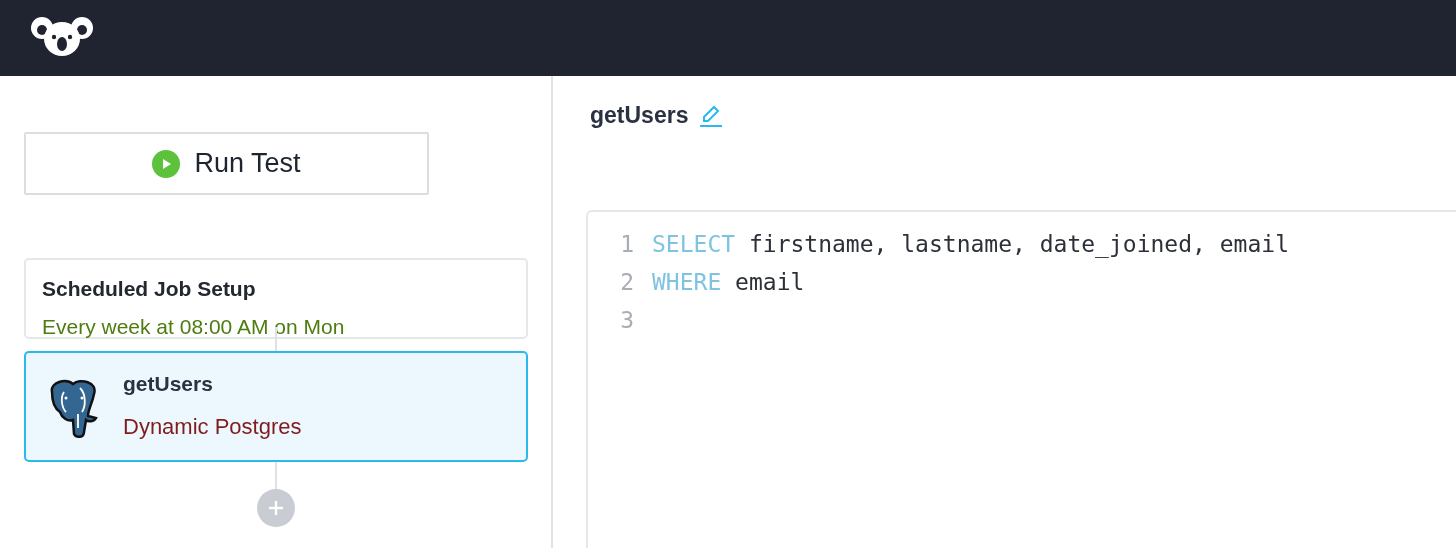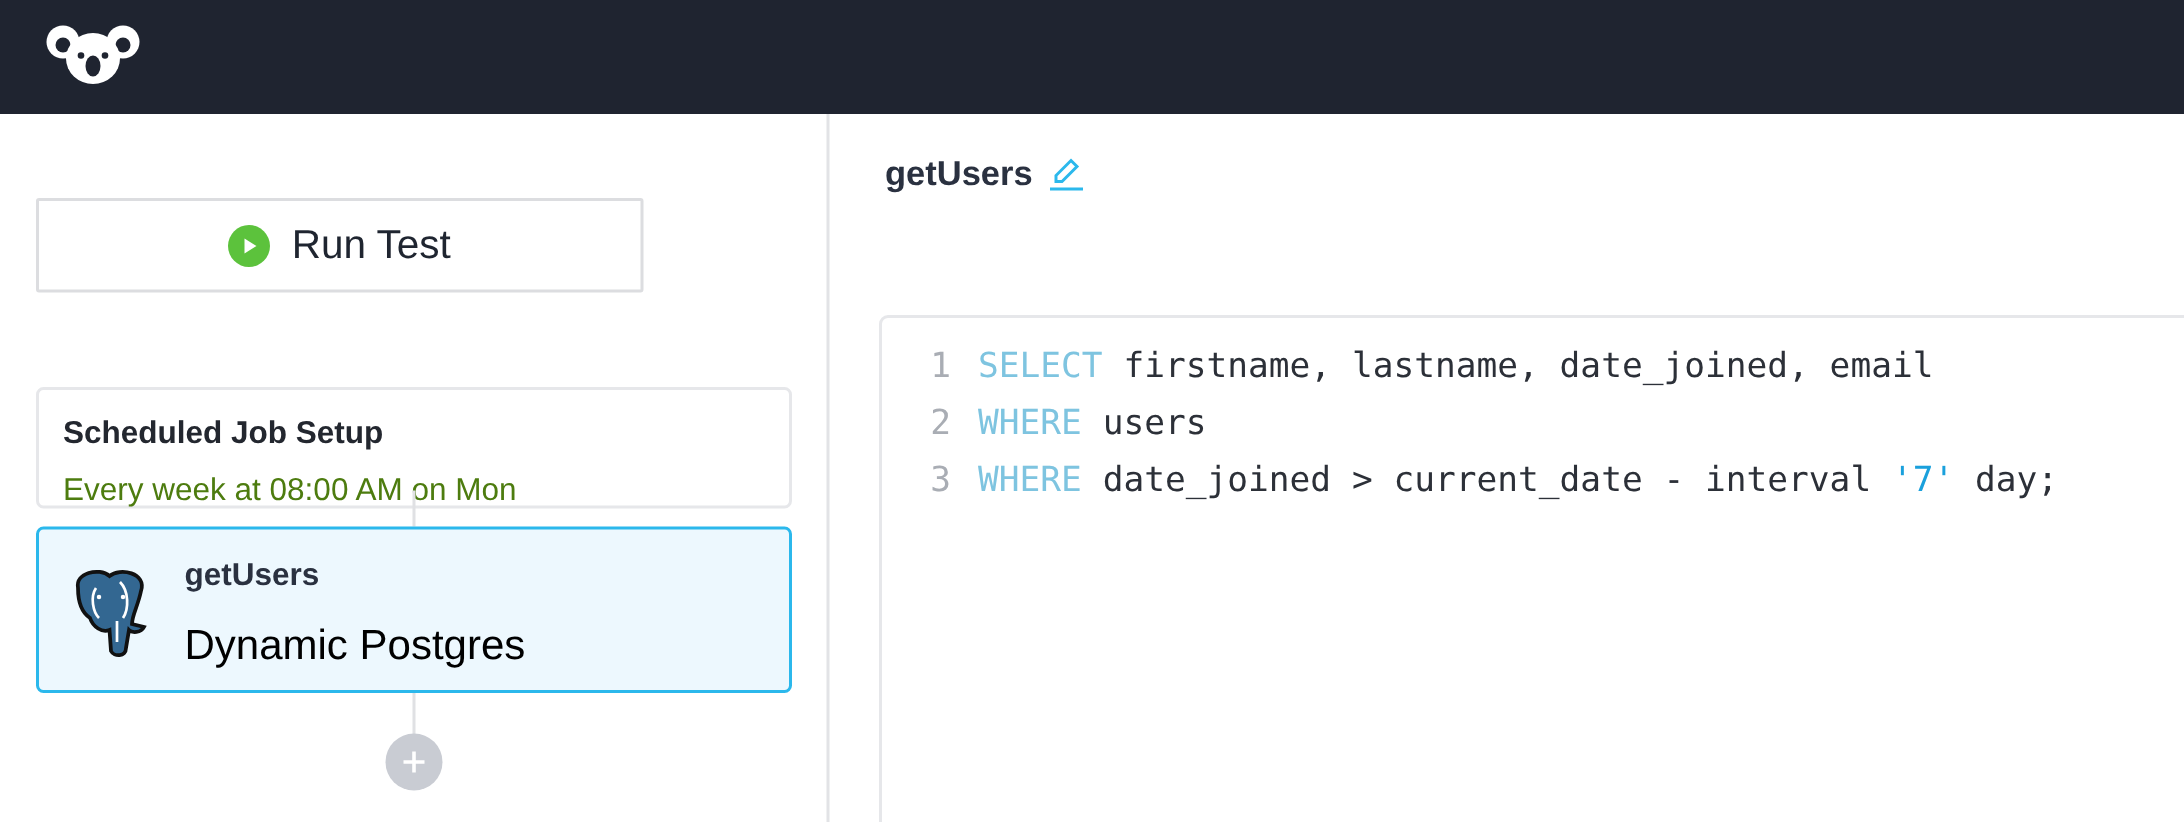--- a/index.html
+++ b/index.html
@@ -36,21 +36,21 @@
     .card.schedule .title { font-size: 21px; font-weight: bold; color: #23272f; margin-bottom: 14px; }
     .card.schedule .sub { font-size: 21px; color: #4d7c0f; }
 
     .connector { position: absolute; left: 275px; width: 2px; background: #e0e1e4; }
 
     .card.step {
       top: 275px; height: 111px; background: #edf8fe; border: 2px solid #2bb8ec;
     }
     .step .pg-icon { position: absolute; left: 16px; top: 25px; width: 62px; height: 62px; }
     .step .title { position: absolute; left: 97px; top: 19px; font-size: 21px; font-weight: bold; color: #2a3140; }
-    .step .sub { position: absolute; left: 97px; top: 61px; font-size: 28px; color: #000000; }
+    .step .sub { position: absolute; left: 97px; top: 61px; font-size: 22px; color: #7f1d1d; }
 
     .add-step {
       position: absolute; left: 257px; top: 413px; width: 38px; height: 38px; border-radius: 50%;
       background: #c9ccd3; display: flex; align-items: center; justify-content: center; cursor: pointer;
     }
 
     .right-panel { position: absolute; left: 555px; top: 76px; width: 901px; height: 472px; }
     .step-name { position: absolute; left: 35px; top: 26px; display: flex; align-items: center; gap: 10px; }
     .step-name .name { font-size: 23px; font-weight: bold; color: #2a3140; }
     .edit-icon { width: 26px; height: 26px; cursor: pointer; }
@@ -130,20 +130,19 @@
     </svg>
   </div>
 
   <div class="editor">
     <div class="code-line">
       <span class="ln">1</span>
       <span class="code"><span class="kw">SELECT</span><span> firstname, lastname, date_joined, email</span></span>
     </div>
     <div class="code-line">
       <span class="ln">2</span>
-      <span class="code"><span class="kw">WHERE</span><span> users</span></span>
+      <span class="code"><span class="kw">WHERE</span><span> email</span></span>
     </div>
     <div class="code-line">
       <span class="ln">3</span>
-      <span class="code"><span class="kw">WHERE</span><span> date_joined &gt; current_date - interval </span><span class="str">'7'</span><span> day;</span></span>
     </div>
   </div>
 </div>
 
 </body></html>

